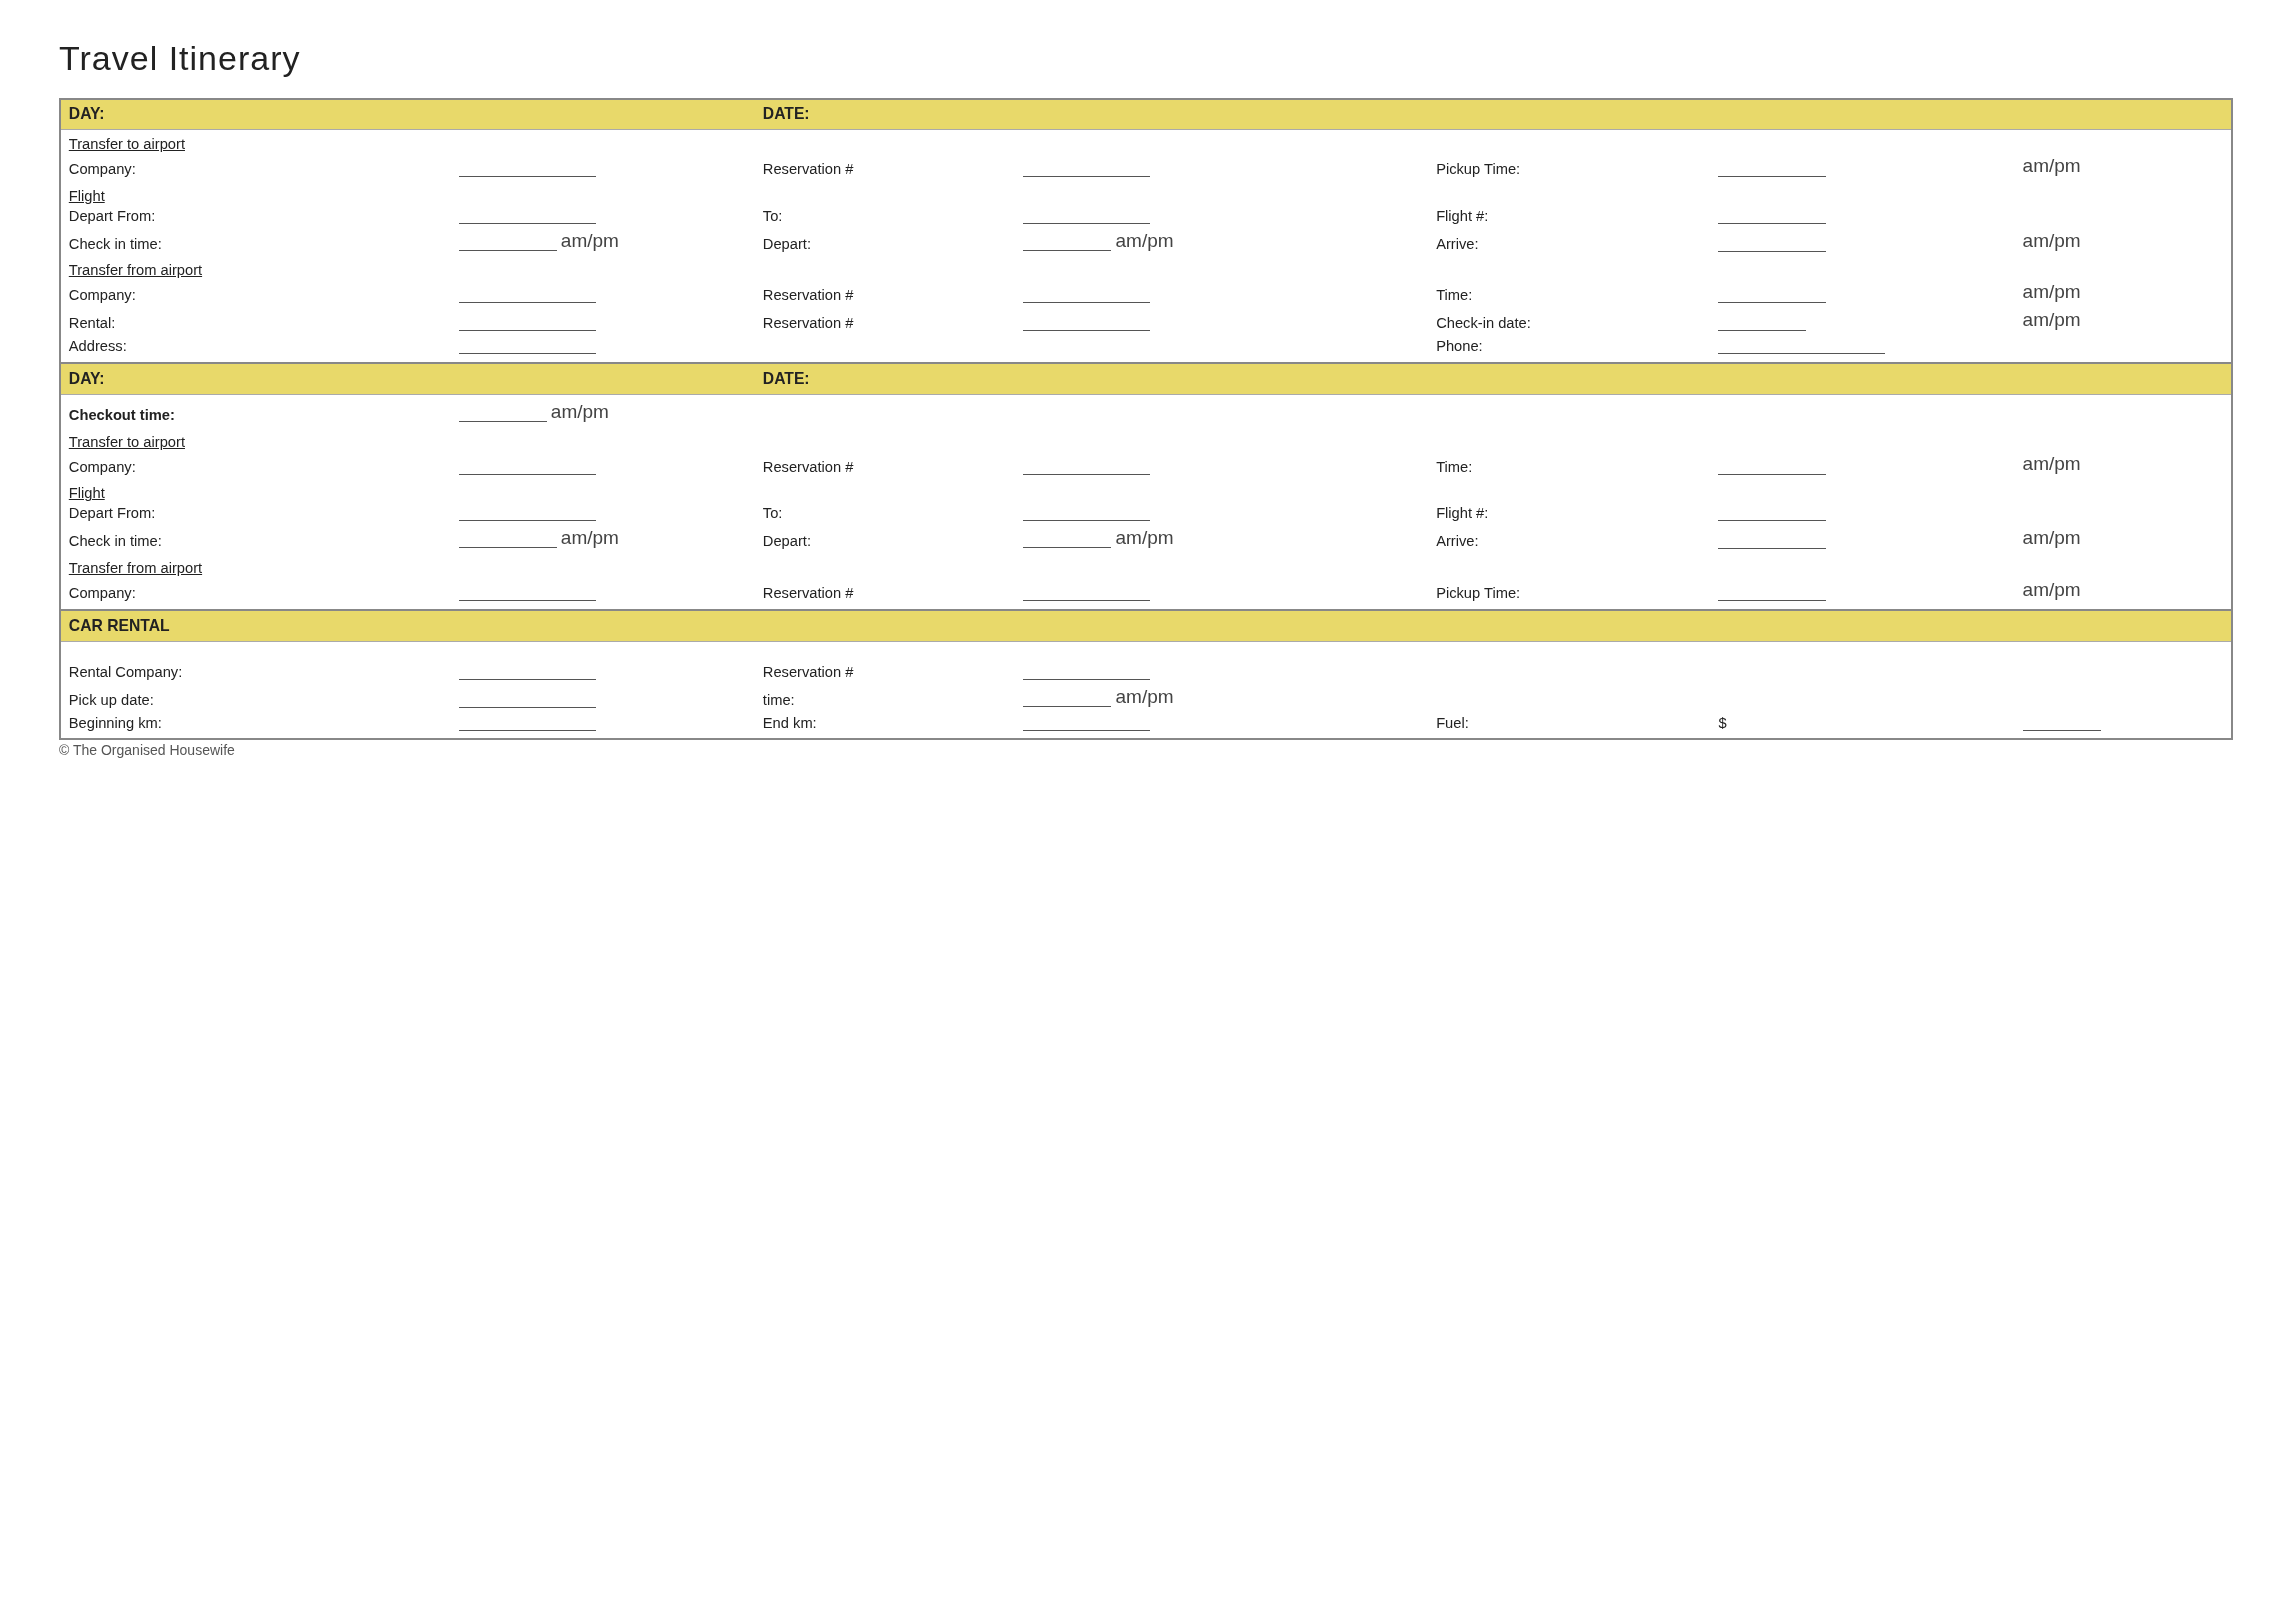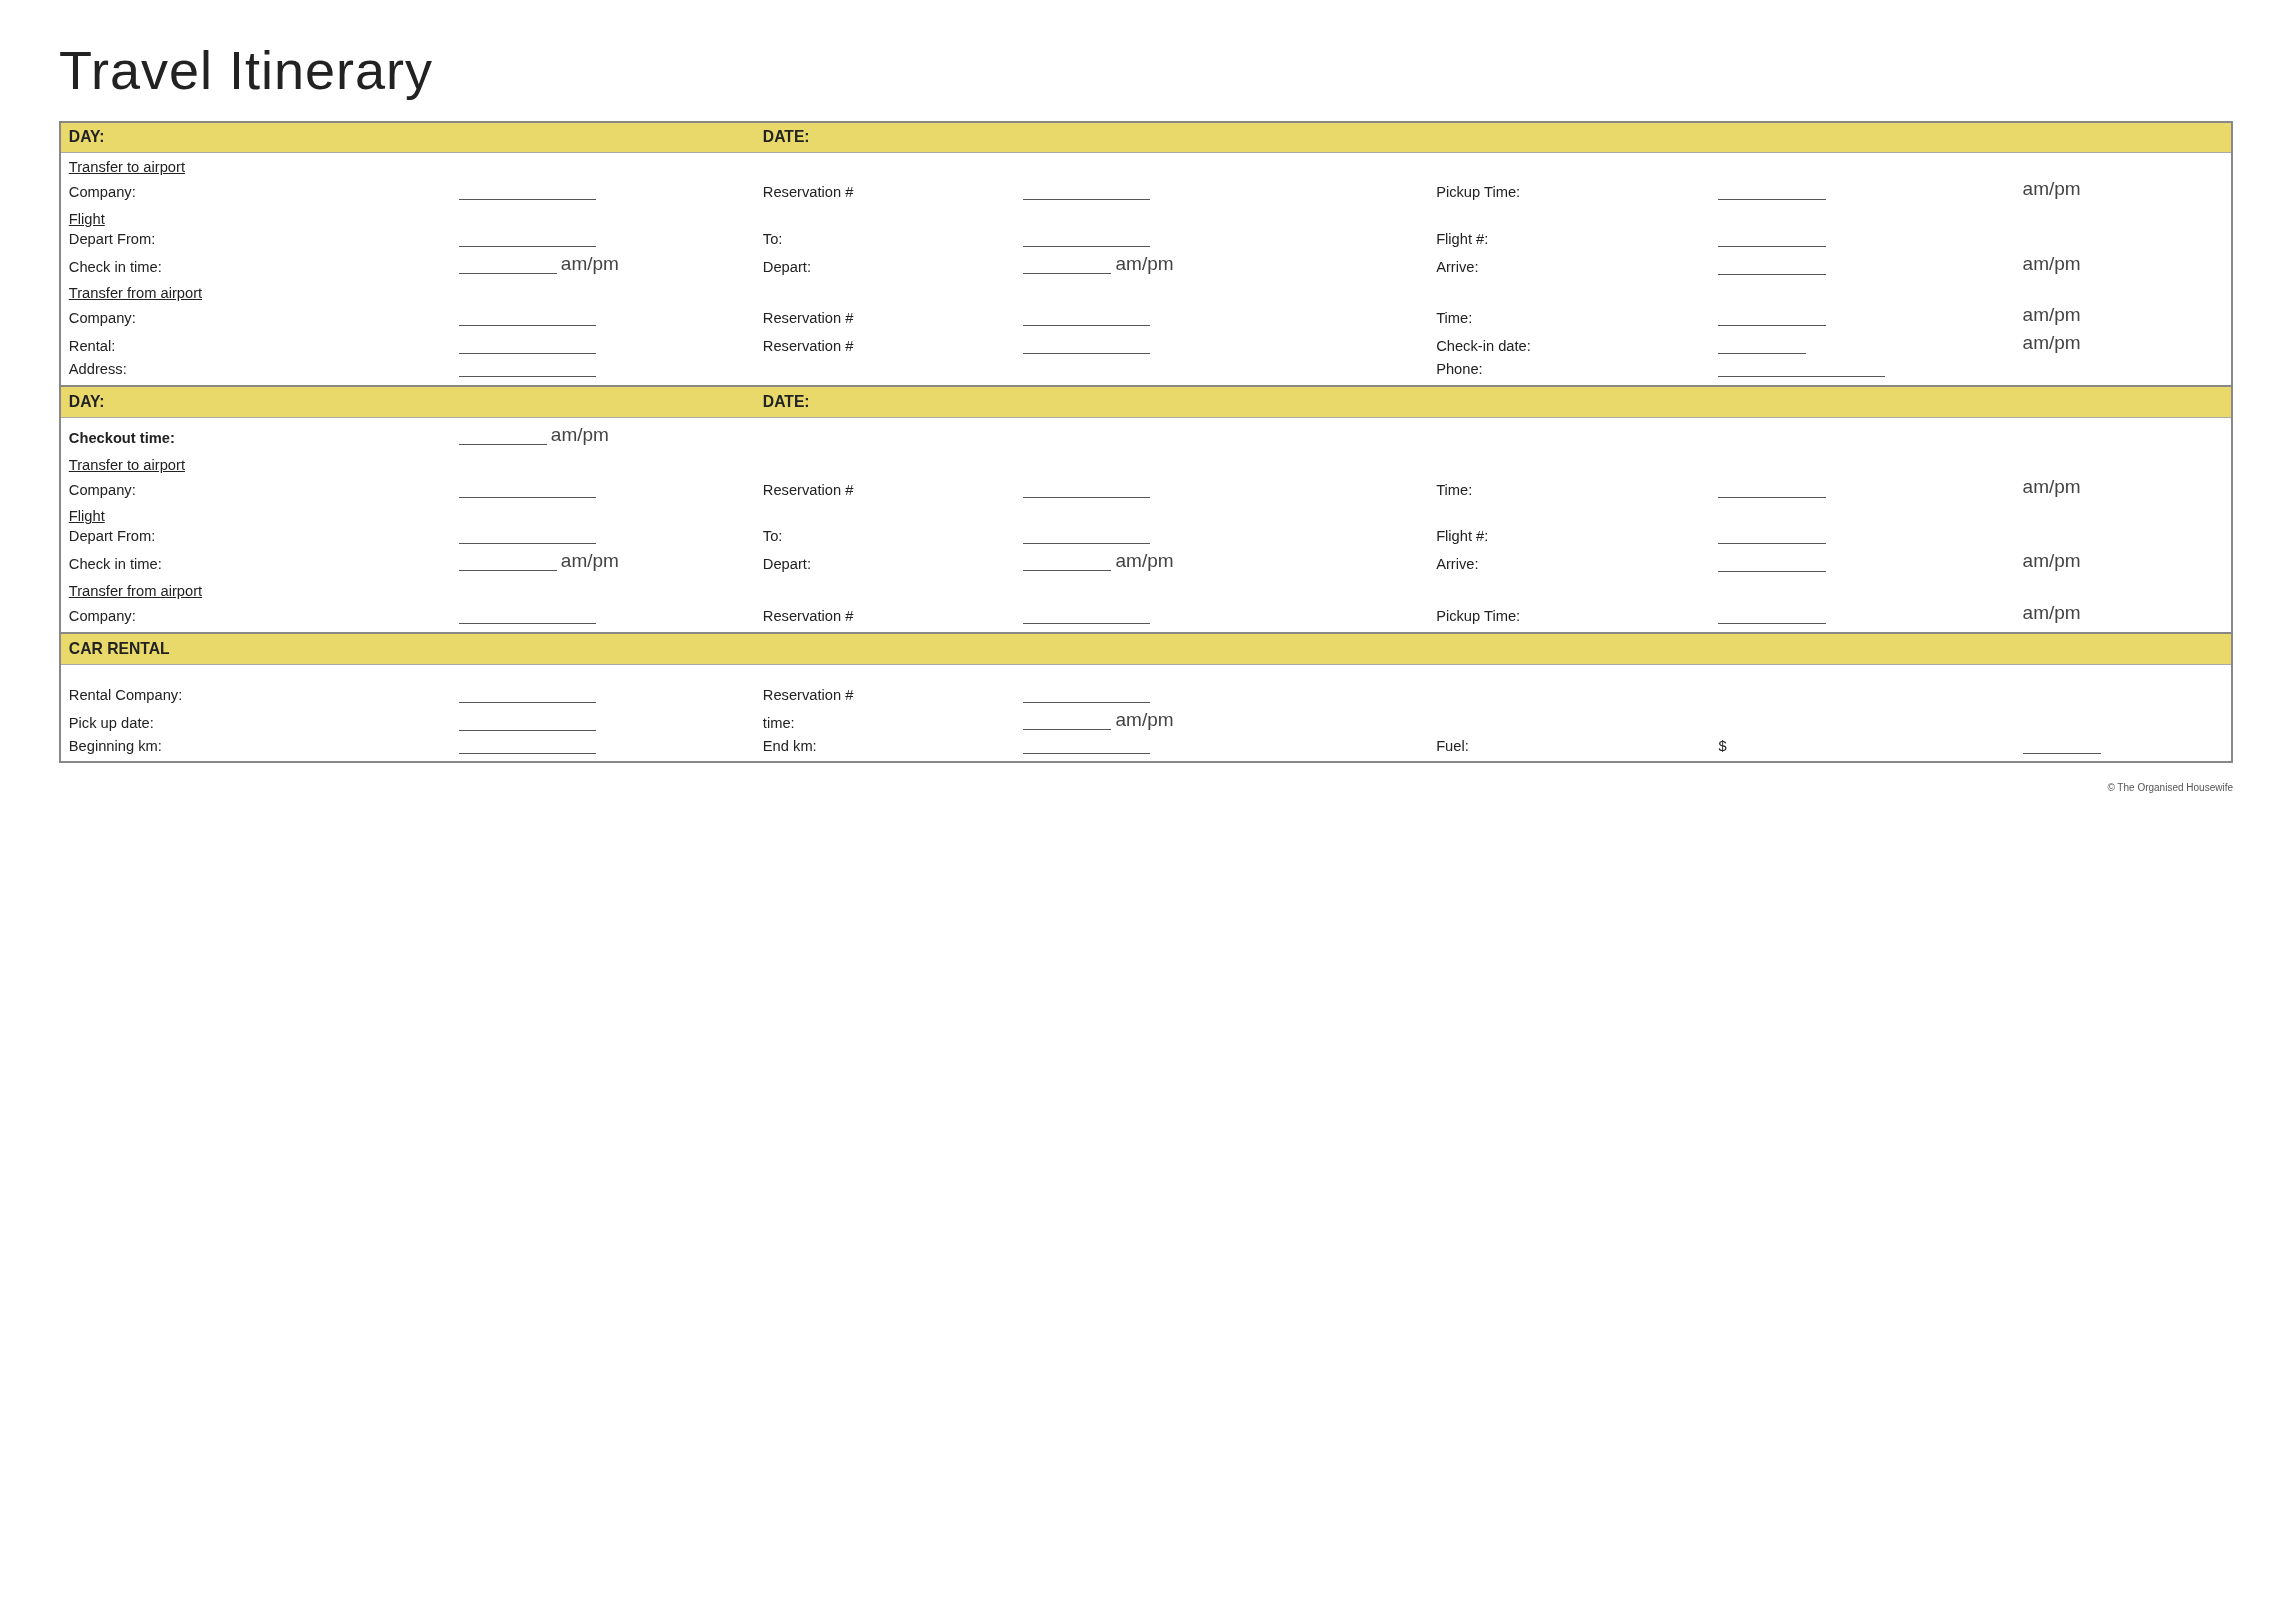--- a/index.html
+++ b/index.html
@@ -3,21 +3,21 @@
   <meta charset="utf-8">
   <style>
     * { box-sizing: border-box; margin: 0; padding: 0; }
     body {
       background: #fff;
       font-family: 'Arial', sans-serif;
       padding: 39px 59px;
       color: #222;
     }
     h1 {
-      font-size: 54px;
+      font-size: 34px;
       font-weight: 300;
       margin-bottom: 19.6px;
       letter-spacing: 1px;
     }
     .itinerary-table {
       width: 100%;
       border-collapse: collapse;
       border: 2px solid #888;
       font-size: 14.7px;
     }
@@ -40,24 +40,24 @@
     .ampm {
       font-size: 19px;
       color: #444;
       white-space: nowrap;
     }
     .field-line {
       border-bottom: 1px solid #555;
       display: inline-block;
     }
     .copyright {
-      text-align: right;
-      font-size: 10px;
+      text-align: left;
+      font-size: 14px;
       color: #555;
-      margin-top: 19px;
+      margin-top: 2px;
     }
   </style>
 </head>
 <body>
 
 <h1>Travel Itinerary</h1>
 
 <table class="itinerary-table">
   <colgroup>
     <col style="width:18%">

